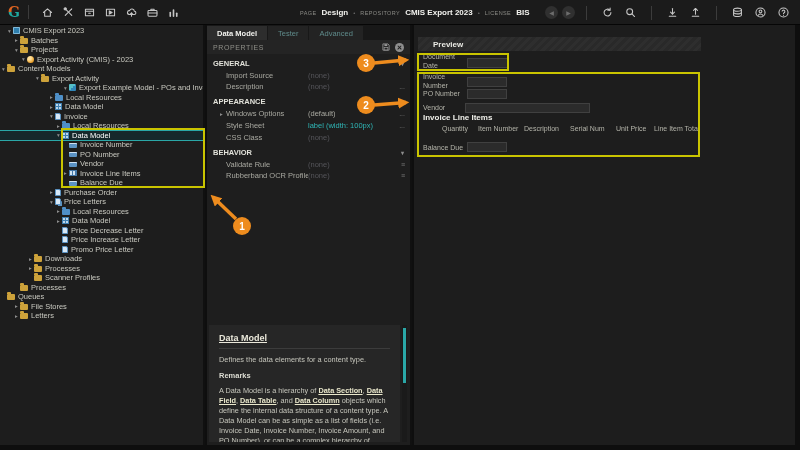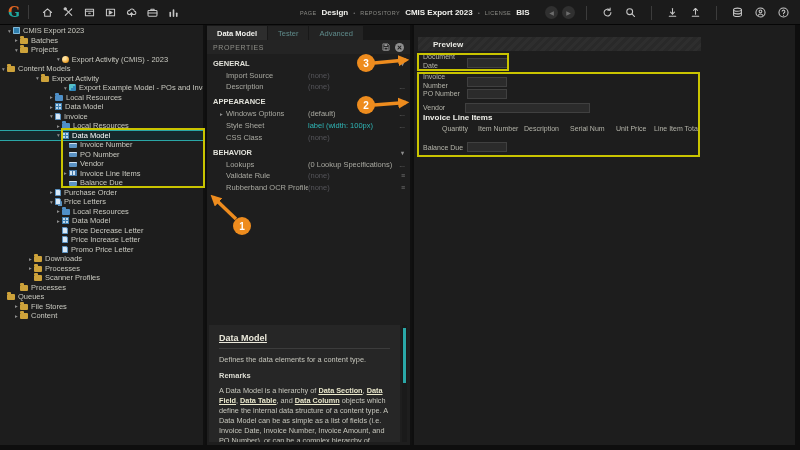--- a/index.html
+++ b/index.html
@@ -239,21 +239,21 @@
         <div class="trow" style="padding-left: 13px;">
           <span class="tw">▸</span>
           <span class="ic folder"></span>
           <span>Batches</span>
         </div>
         <div class="trow" style="padding-left: 13px;">
           <span class="tw">▾</span>
           <span class="ic folder"></span>
           <span>Projects</span>
         </div>
-        <div class="trow" style="padding-left: 20px; justify-content: center;">
+        <div class="trow" style="padding-left: 20px;">
           <span class="tw">▾</span>
           <span class="ic project"></span>
           <span>Export Activity (CMIS) - 2023</span>
         </div>
         <div class="trow" style="">
           <span class="tw">▾</span>
           <span class="ic folder"></span>
           <span>Content Models</span>
         </div>
         <div class="trow" style="padding-left: 34px;">
@@ -377,21 +377,21 @@
           <span>Queues</span>
         </div>
         <div class="trow" style="padding-left: 13px;">
           <span class="tw">▸</span>
           <span class="ic folder"></span>
           <span>File Stores</span>
         </div>
         <div class="trow" style="padding-left: 13px;">
           <span class="tw">▸</span>
           <span class="ic folder"></span>
-          <span>Content</span>
+          <span>Letters</span>
         </div>
       </div>
   </div>
 
   <div class="panel-mid">
     <div class="tabbar" id="tabbar">
         <div class="tab active">Data Model</div>
         <div class="tab">Tester</div>
         <div class="tab">Advanced</div>
       </div>
@@ -439,26 +439,20 @@
           <span class="trail">...</span>
         </div>
         <div class="prow">
           <span class="pfx"></span>
           <span class="lab">CSS Class</span>
           <span class="val muted">(none)</span>
         </div>
         <div class="pgh">
           <span>BEHAVIOR</span>
           <span class="chev">▾</span>
-        </div>
-        <div class="prow">
-          <span class="pfx"></span>
-          <span class="lab">Lookups</span>
-          <span class="val lit">(0 Lookup Specifications)</span>
-          <span class="trail">...</span>
         </div>
         <div class="prow">
           <span class="pfx"></span>
           <span class="lab">Validate Rule</span>
           <span class="val muted">(none)</span>
           <span class="trail">≡</span>
         </div>
         <div class="prow">
           <span class="pfx"></span>
           <span class="lab">Rubberband OCR Profile</span>

